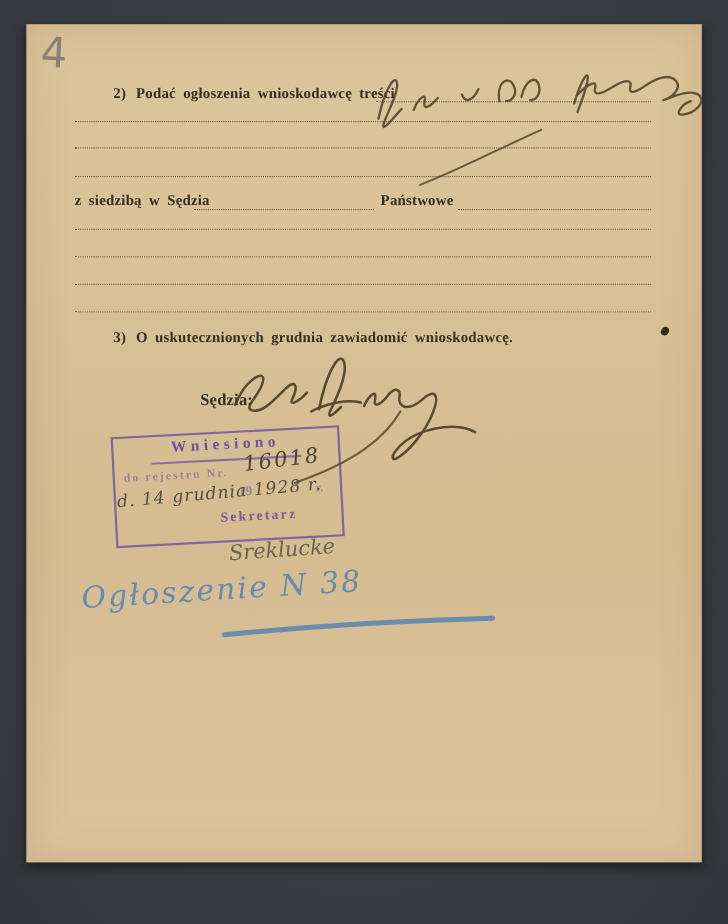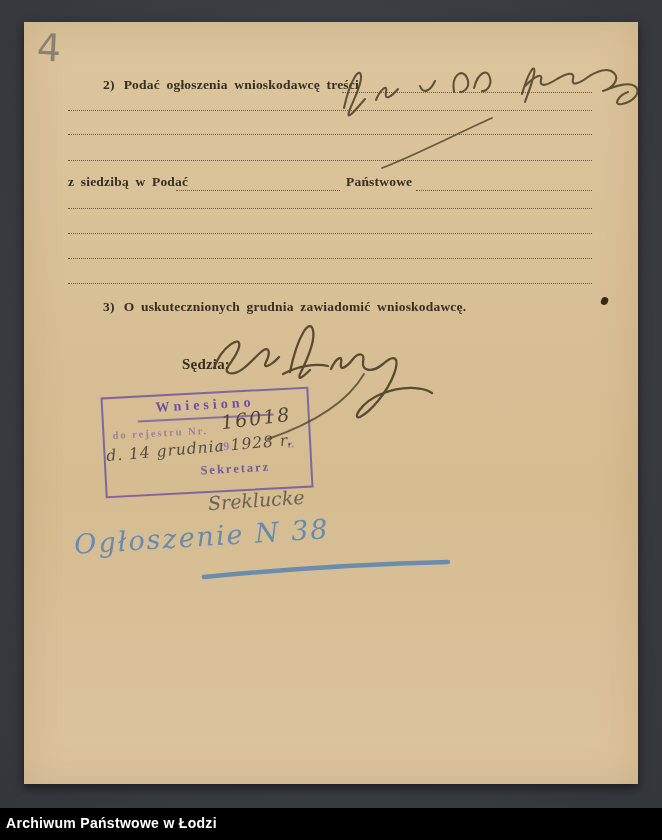--- a/index.html
+++ b/index.html
@@ -66,21 +66,21 @@
     <div class="row printed" style="left:79px; top:55px;">
       <span>2)</span>
       <span>Podać ogłoszenia wnioskodawcę treści</span>
     </div>
     <div class="dots" style="left:318px; top:70px; width:250px;"></div>
 
     <div class="dots" style="left:44px; top:88px;  width:524px;"></div>
     <div class="dots" style="left:44px; top:112px; width:524px;"></div>
     <div class="dots" style="left:44px; top:138px; width:524px;"></div>
 
-    <div class="printed" style="position:absolute; left:44px; top:152px;">z siedzibą w Podać</div>
+    <div class="printed" style="position:absolute; left:44px; top:152px;">z siedzibą w Sędzia</div>
     <div class="dots" style="left:152px; top:168px; width:164px;"></div>
     <div class="printed" style="position:absolute; left:322px; top:152px;">Państwowe</div>
     <div class="dots" style="left:392px; top:168px; width:176px;"></div>
 
     <div class="dots" style="left:44px; top:186px; width:524px;"></div>
     <div class="dots" style="left:44px; top:211px; width:524px;"></div>
     <div class="dots" style="left:44px; top:236px; width:524px;"></div>
     <div class="dots" style="left:44px; top:261px; width:524px;"></div>
 
     <div class="row printed" style="left:79px; top:277px;">
@@ -127,16 +127,13 @@
           <path d="M259,352 C274,344 292,341 304,344" stroke="#4d3e27"></path>
           <path d="M307,347 C312,336 319,332 317,341 C315,350 323,345 329,337 C335,330 341,331 339,340 C338,348 347,352 359,342 C371,331 376,336 370,352 C363,371 346,390 336,395 C328,398 336,381 357,372 C379,363 399,365 408,371" stroke="#4d3e27"></path>
           <path stroke-width="1.9" d="M340,352 C326,376 299,398 244,417" opacity="0.85" stroke="#4d3e27"></path>
         </g>
 
         <path stroke-width="4.5" opacity="0.8" d="M180,555 C252,548 342,542 424,540" stroke="#4f81b4"></path>
       </g>
     </svg>
   </div>
 
-  <div class="footer">
-    <span>Archiwum Państwowe w Łodzi</span>
-  </div>
 </div>
 
 </body></html>

